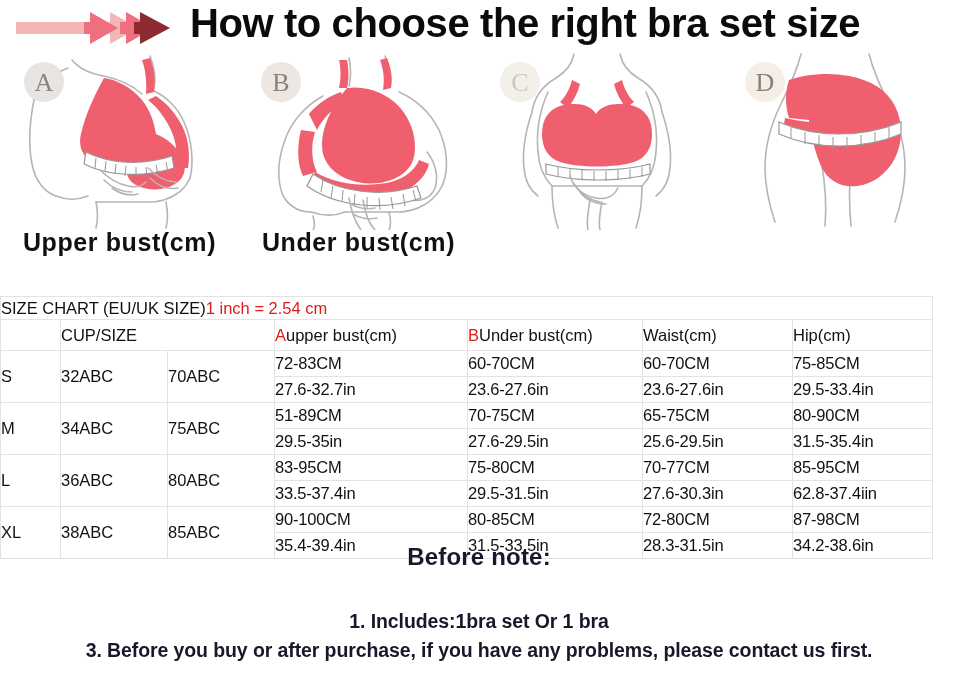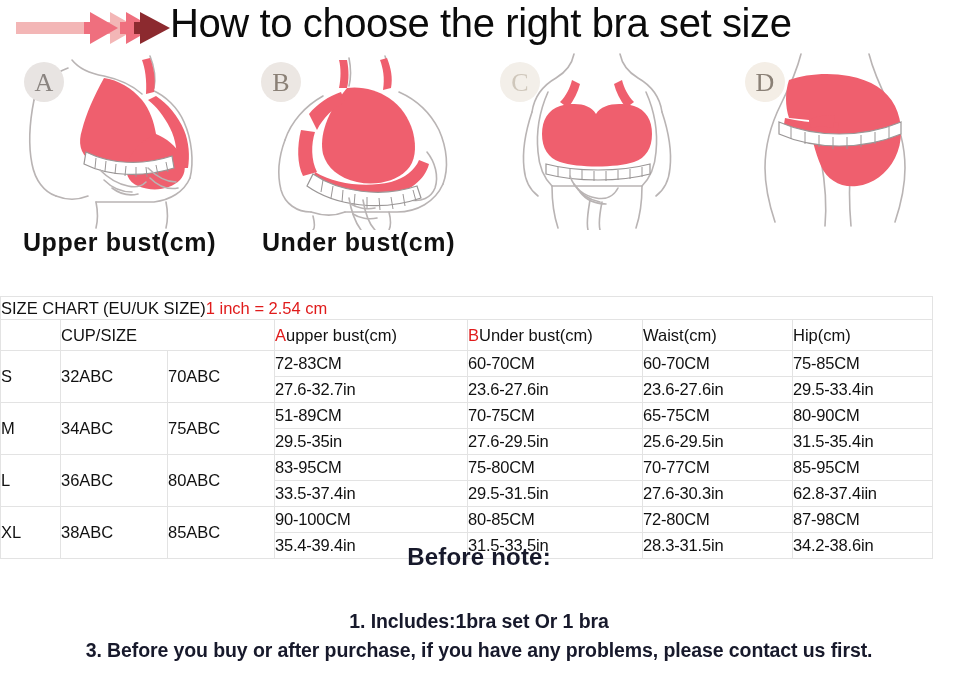--- a/index.html
+++ b/index.html
@@ -21,23 +21,23 @@
     left: 0; top: 0;
     width: 958px; height: 54px;
   }
   #arrow-graphic {
     position: absolute;
     left: 14px; top: 8px;
     width: 175px; height: 40px;
   }
   #title-text {
     position: absolute;
-    left: 170px; top: 1px;
+    left: 190px; top: 1px;
     font-size: 40px;
-    font-weight: 400;
+    font-weight: 700;
     letter-spacing: -0.4px;
     color: #0b0b0b;
     white-space: nowrap;
     font-family: "Liberation Sans", sans-serif;
   }
 
   
   #panels {
     position: absolute;
     left: 0; top: 52px;

